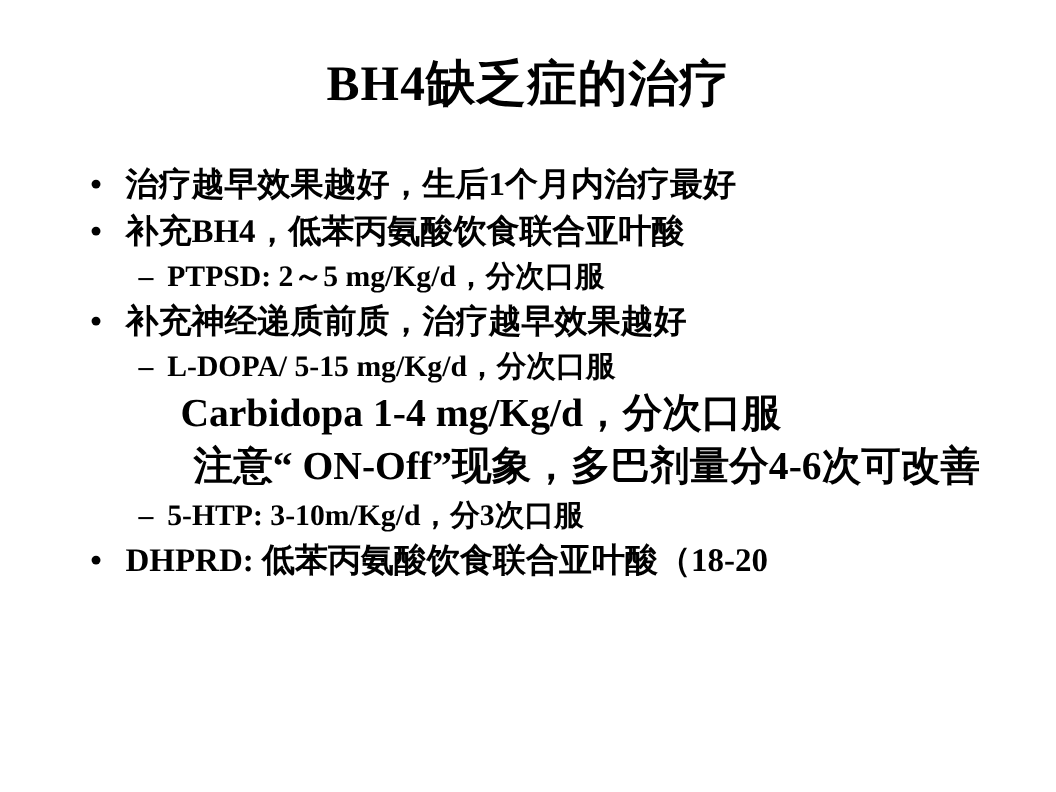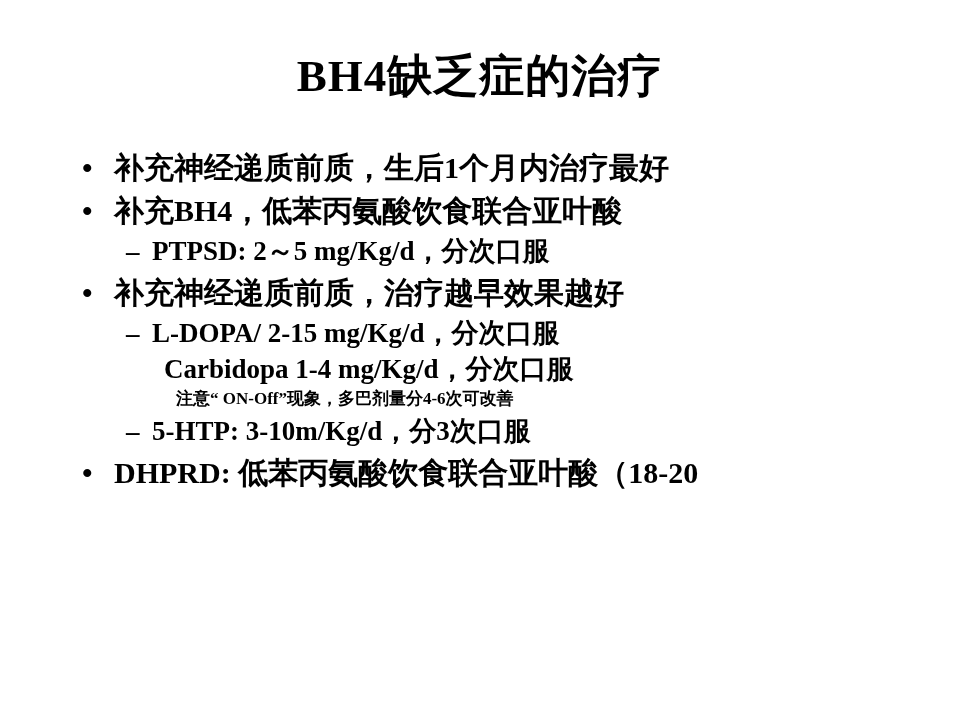--- a/index.html
+++ b/index.html
@@ -66,65 +66,65 @@
   }
   .lvl2 .marker {
     position: absolute;
     left: 52px;
     top: 0;
     font-size: 27px;
     line-height: 1.30;
   }
   
   .lvl2c {
-    font-size: 27px;
+    font-size: 36px;
     padding-left: 90px;
     margin-bottom: 4px;
   }
   .lvl2d {
-    font-size: 17px;
+    font-size: 36px;
     padding-left: 102px;
     margin-bottom: 4px;
   }
   .tight {
     margin-bottom: 1px;
   }
 </style>
 </head>
 <body>
 
 <div class="slide">
 
   <div class="slide-title">BH4缺乏症的治疗</div>
 
   <div class="body-block">
 
     <div class="line lvl1">
       <span class="marker">•</span>
-      <span>补充神经递质前质，生后1个月内治疗最好</span>
+      <span>治疗越早效果越好，生后1个月内治疗最好</span>
     </div>
 
     <div class="line lvl1">
       <span class="marker">•</span>
       <span>补充BH4，低苯丙氨酸饮食联合亚叶酸</span>
     </div>
 
     <div class="line lvl2">
       <span class="marker">–</span>
       <span>PTPSD:  2～5 mg/Kg/d，分次口服</span>
     </div>
 
     <div class="line lvl1">
       <span class="marker">•</span>
       <span>补充神经递质前质，治疗越早效果越好</span>
     </div>
 
     <div class="line lvl2 tight">
       <span class="marker">–</span>
-      <span>L-DOPA/ 2-15 mg/Kg/d，分次口服</span>
+      <span>L-DOPA/ 5-15 mg/Kg/d，分次口服</span>
     </div>
 
     <div class="line lvl2c tight">
       <span>Carbidopa 1-4 mg/Kg/d，分次口服</span>
     </div>
 
     <div class="line lvl2d">
       <span>注意“ ON-Off”现象，多巴剂量分4-6次可改善</span>
     </div>
 

